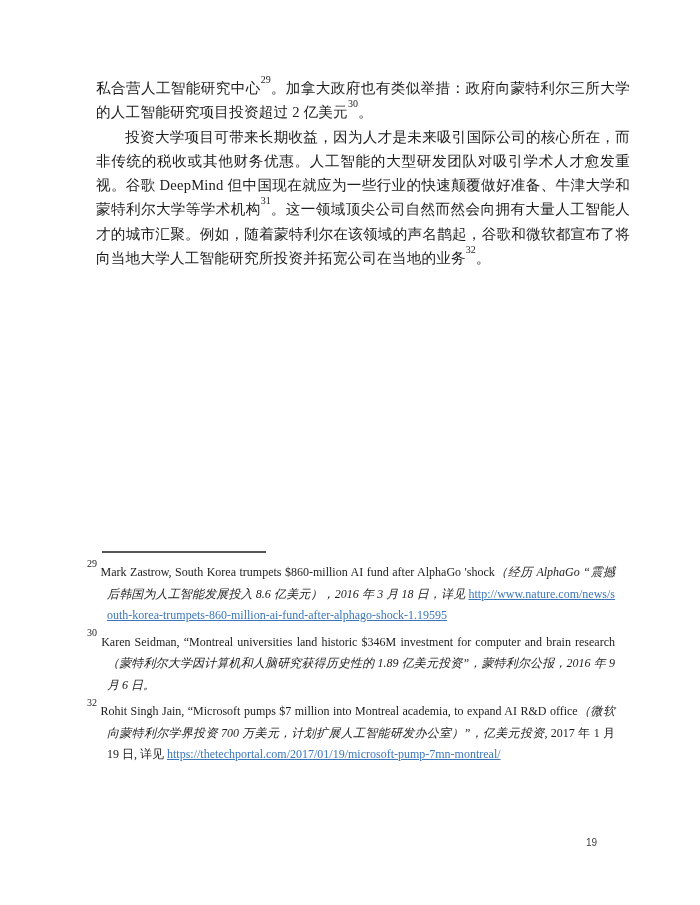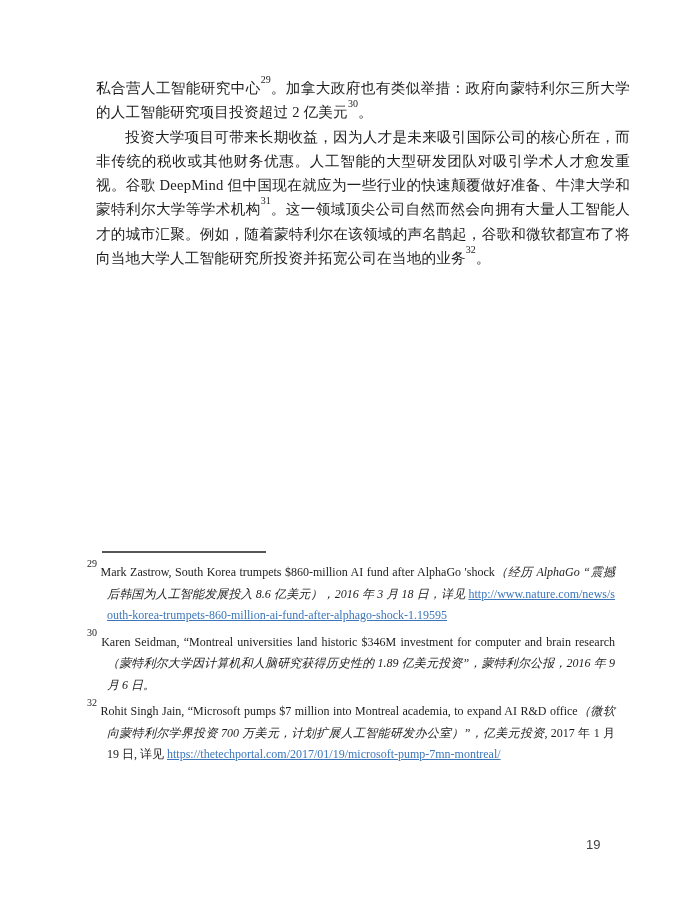--- a/index.html
+++ b/index.html
@@ -61,21 +61,21 @@
   .fn .kai{font-style:italic;}
   .fn a.link{
     color:#3b76bb;
     text-decoration:underline;
     word-break:break-all;
     cursor:pointer;
   }
   .pagenum{
     position:absolute;left:586px;top:837px;
     font-family:"Liberation Sans","DejaVu Sans",sans-serif;
-    font-size:13px;
+    font-size:10px;
     color:#3f3f3f;
   }
 </style>
 </head>
 <body>
 
 <div class="page">
 
   <div class="content">
 

